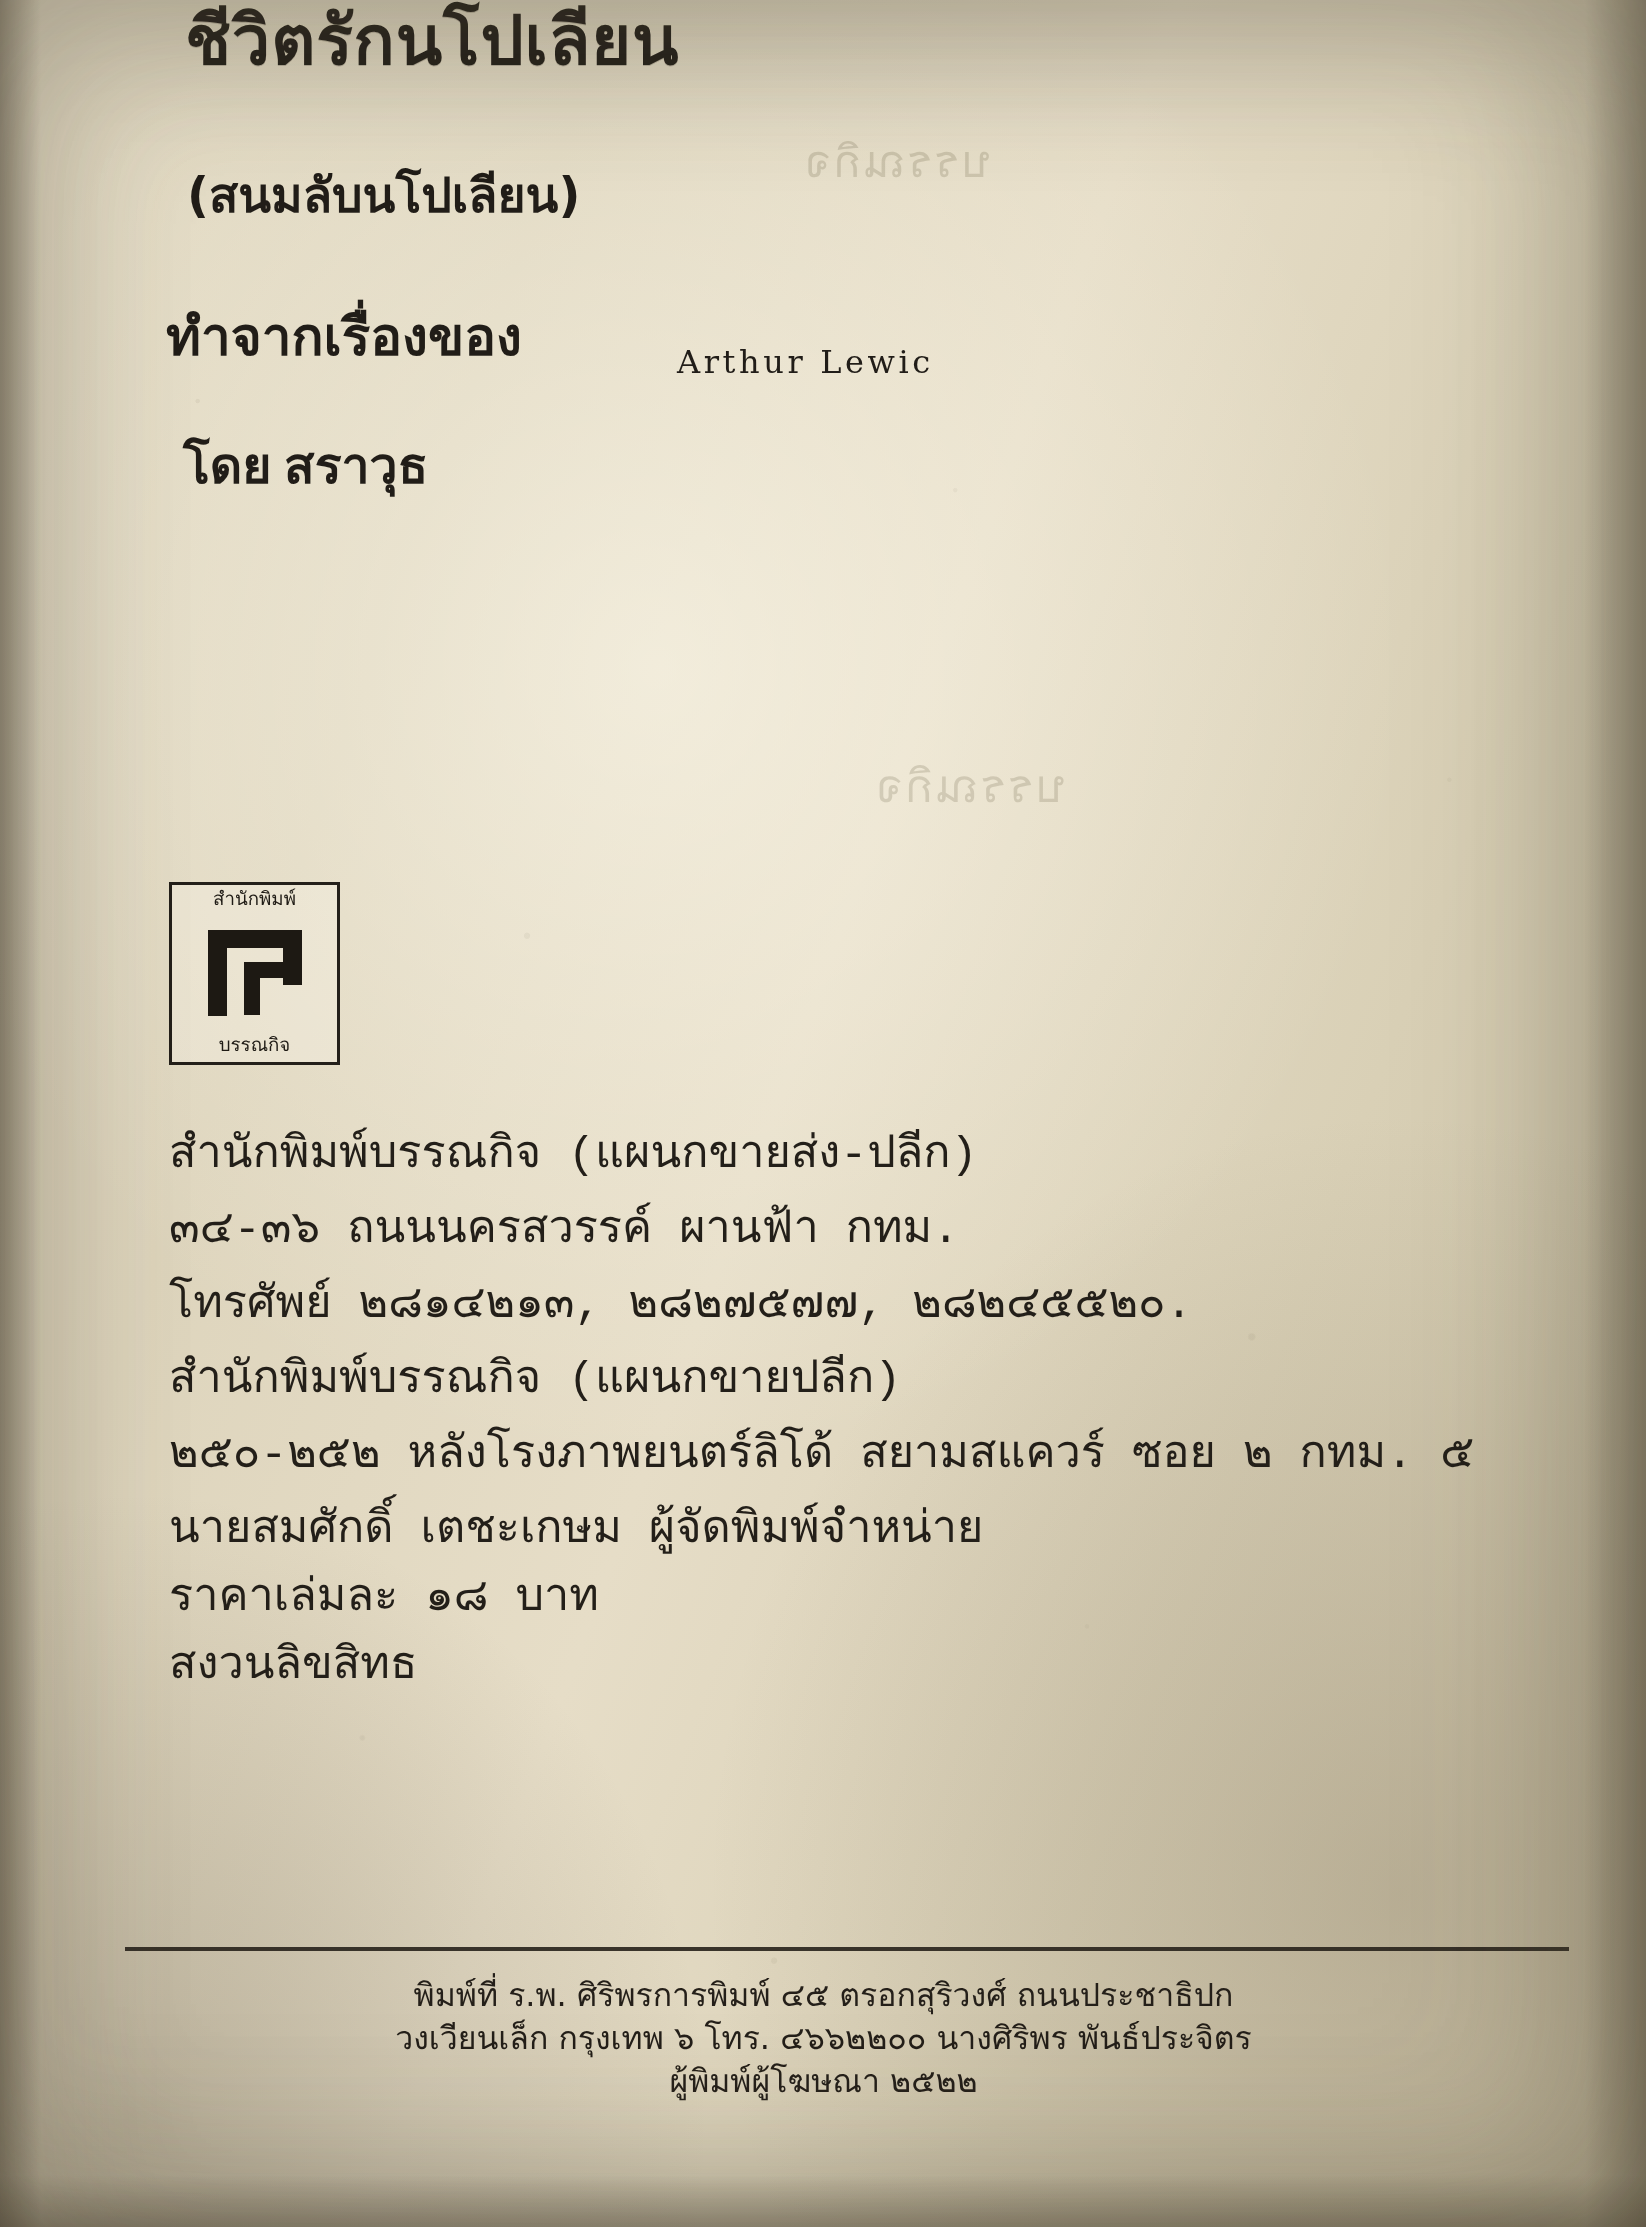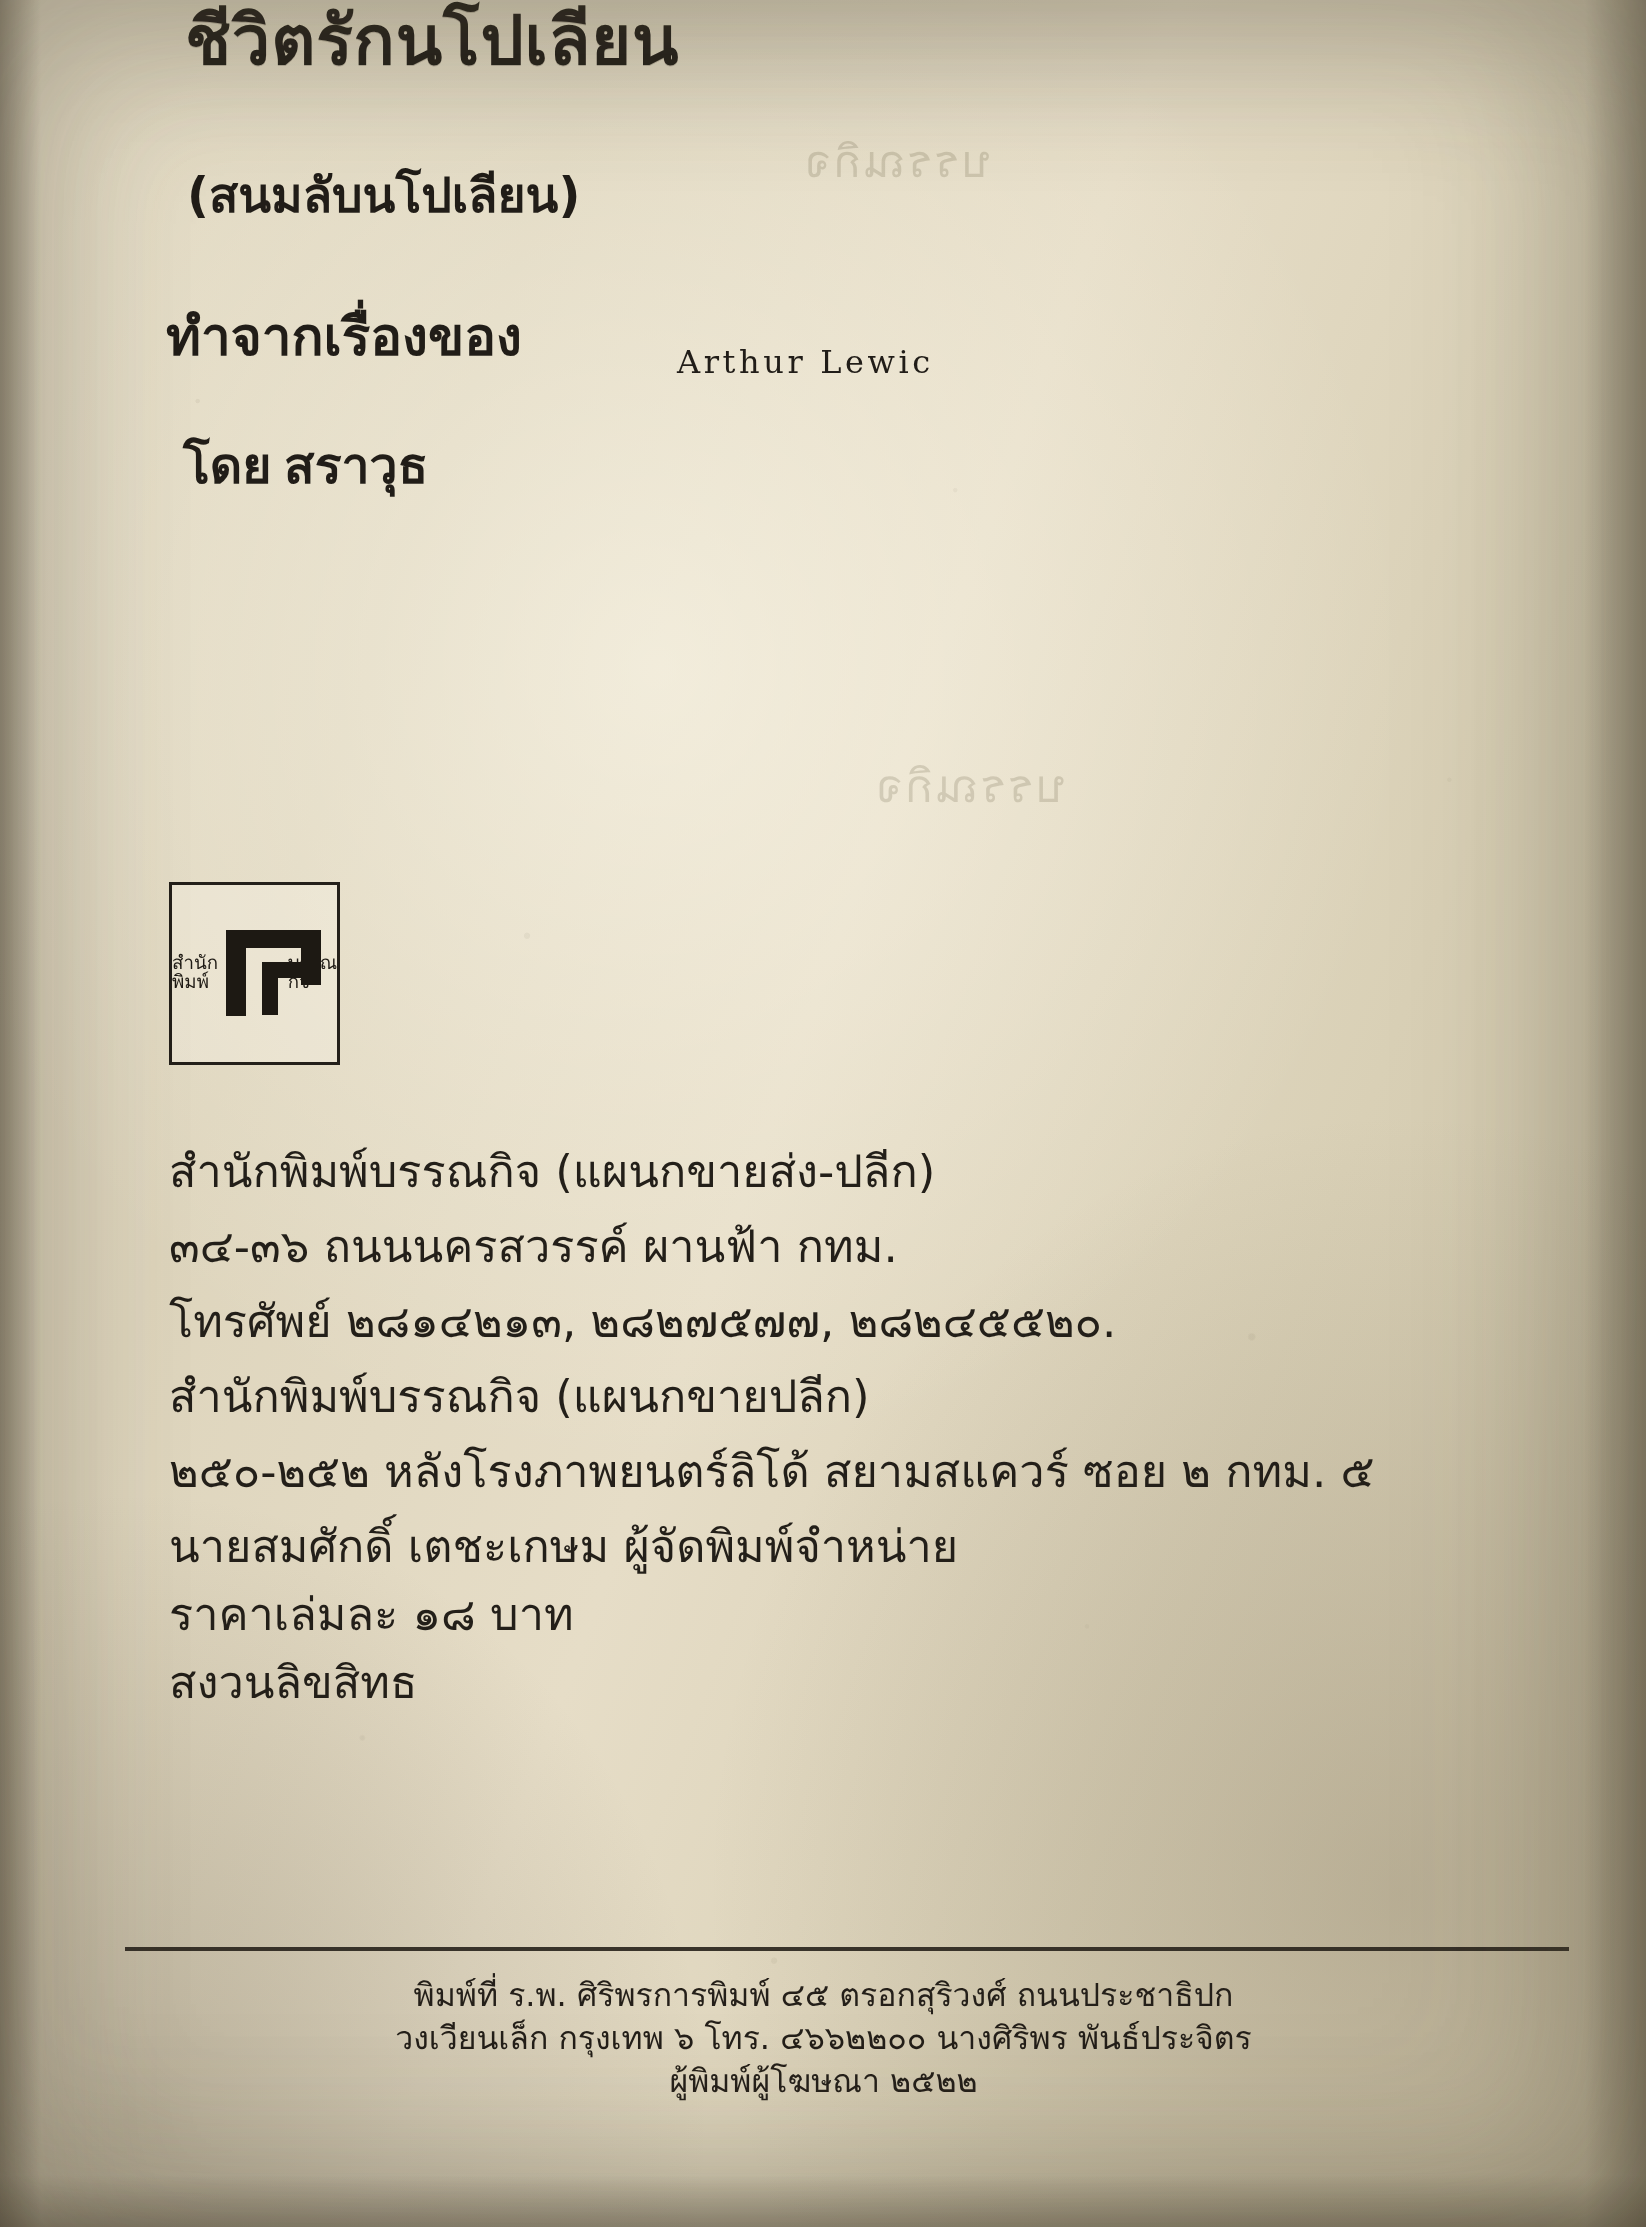--- a/index.html
+++ b/index.html
@@ -109,21 +109,21 @@
   .logo-box {
     position: absolute;
     left: 169px;
     top: 882px;
     width: 171px;
     height: 183px;
     border: 3.6px solid #24201a;
     background: rgba(255,253,243,0.25);
     box-sizing: border-box;
     display: flex;
-    flex-direction: row;
+    flex-direction: column;
     align-items: center;
     justify-content: space-between;
     padding: 5.3px 0 7.1px 0;
   }
   .logo-top-text {
     font-size: 18.7px;
     letter-spacing: 0px;
     color: #1f1b15;
     line-height: 1;
   }
@@ -149,23 +149,24 @@
 
   .addr-block {
     position: absolute;
     left: 169px;
     top: 1133px;
     width: 1390px;
   }
   .addr-line {
     font-size: 45px;
     line-height: 1.0;
-    margin: 16px 0 30px 0;
+    margin: 0 0 30px 0;
     white-space: nowrap;
     color: #231f19;
+    font-family: Liberation Mono, monospace;
   }
   .addr-line.tight { margin-bottom: 23px; }
 
   .hr {
     position: absolute;
     left: 125px;
     top: 1947px;
     width: 1444px;
     height: 3.6px;
     background: #2a251d;

